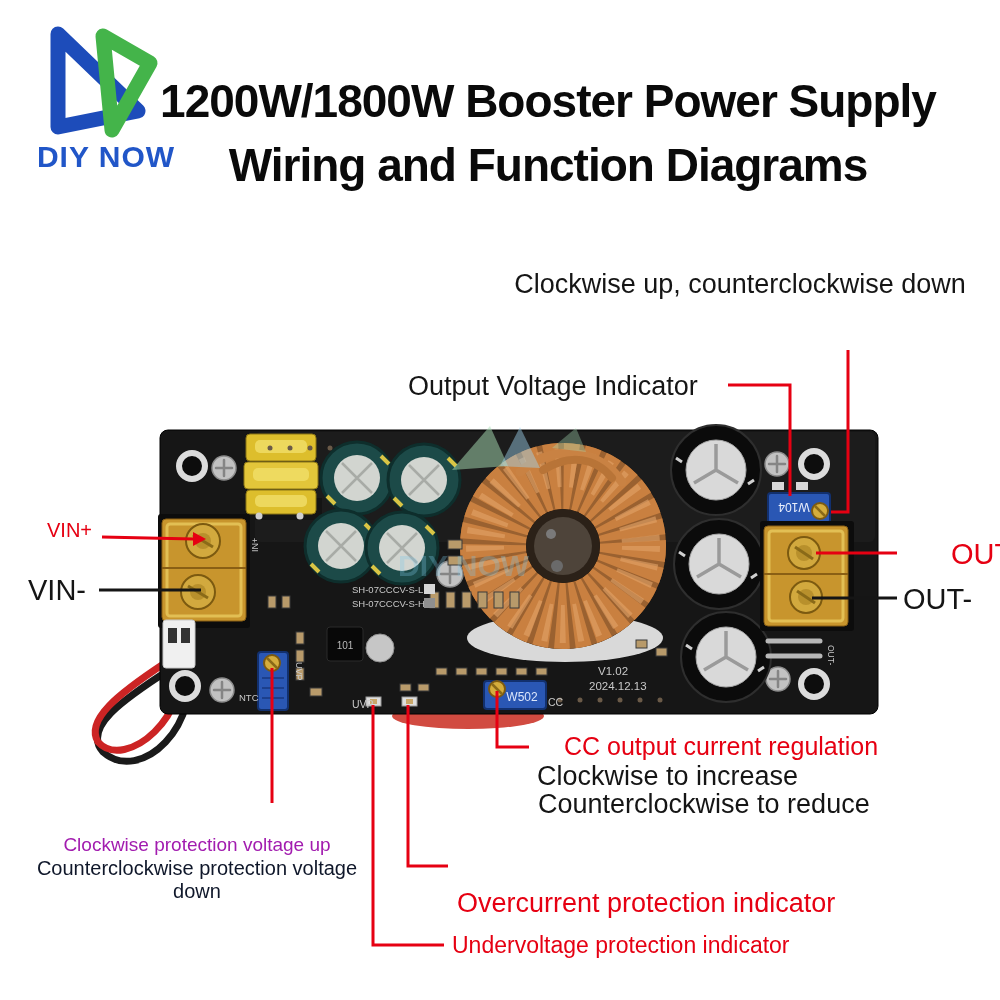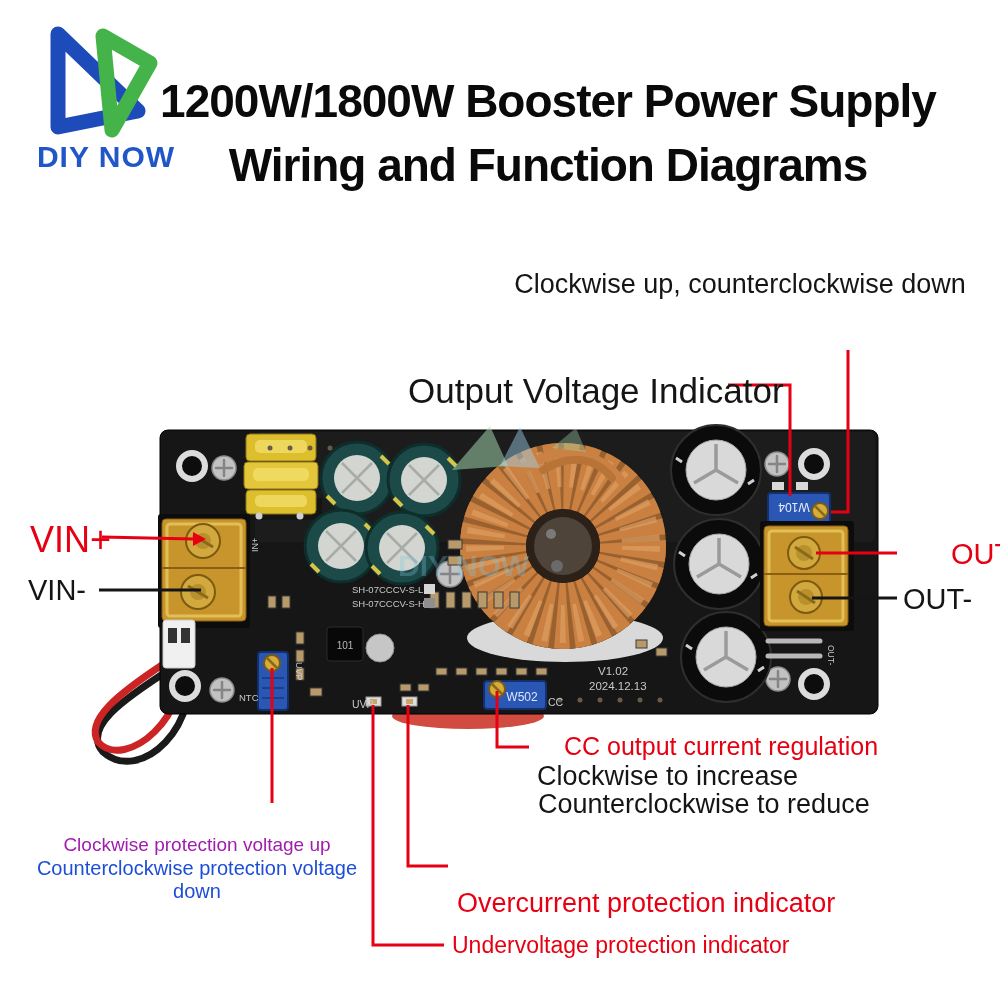--- a/index.html
+++ b/index.html
@@ -278,30 +278,30 @@
       <polyline points="373,705 373,945 444,945"></polyline>
     </g>
     <polygon points="193,532 206,539 193,546" fill="#e60012"></polygon>
     <g fill="none" stroke="#151515" stroke-width="3">
       <line x1="99" y1="590" x2="201" y2="590"></line>
       <line x1="812" y1="598" x2="897" y2="598"></line>
     </g>
   </svg>
 
   <div class="ann blk ctr" style="left:505px;top:269px;width:470px;font-size:27px;">Clockwise up, counterclockwise down</div>
-  <div class="ann blk" style="left:408px;top:371px;font-size:35px;">Output Voltage Indicator</div>
-
-  <div class="ann red" style="left:30px;top:519px;font-size:36px;">VIN+</div>
+  <div class="ann blk" style="left:408px;top:371px;font-size:27px;">Output Voltage Indicator</div>
+
+  <div class="ann red" style="left:47px;top:519px;font-size:20px;">VIN+</div>
   <div class="ann blk" style="left:28px;top:574px;font-size:29px;">VIN-</div>
   <div class="ann red" style="left:903px;top:538px;font-size:29px;margin-left:48px;">OUT+</div>
   <div class="ann blk" style="left:903px;top:583px;font-size:29px;">OUT-</div>
 
   <div class="ann red" style="left:564px;top:732px;font-size:25px;">CC output current regulation</div>
   <div class="ann blk" style="left:537px;top:761px;font-size:27px;">Clockwise to increase</div>
   <div class="ann blk" style="left:538px;top:789px;font-size:27px;">Counterclockwise to reduce</div>
 
   <div class="ann blk ctr" style="left:18px;top:834px;width:358px;font-size:19px;color:#a21caf;">Clockwise protection voltage up</div>
-  <div class="ann blk ctr" style="left:18px;top:857px;width:358px;font-size:20px;color:#1d4ed8;">Counterclockwise protection voltage down</div>
+  <div class="ann blk ctr" style="left:18px;top:857px;width:358px;font-size:20px;color:#0f172a;">Counterclockwise protection voltage down</div>
 
   <div class="ann red" style="left:457px;top:846px;font-size:27px;margin-top:42px;">Overcurrent protection indicator</div>
   <div class="ann red" style="left:452px;top:932px;font-size:23px;">Undervoltage protection indicator</div>
 
 </div>
 
 </body></html>

